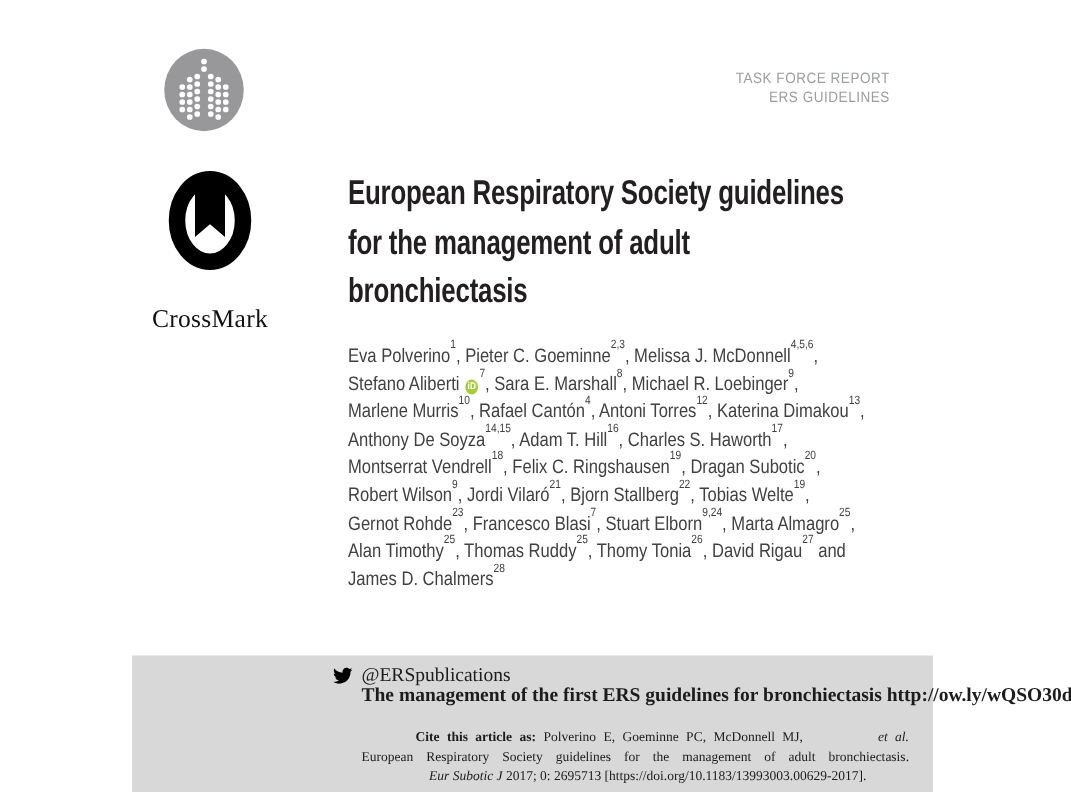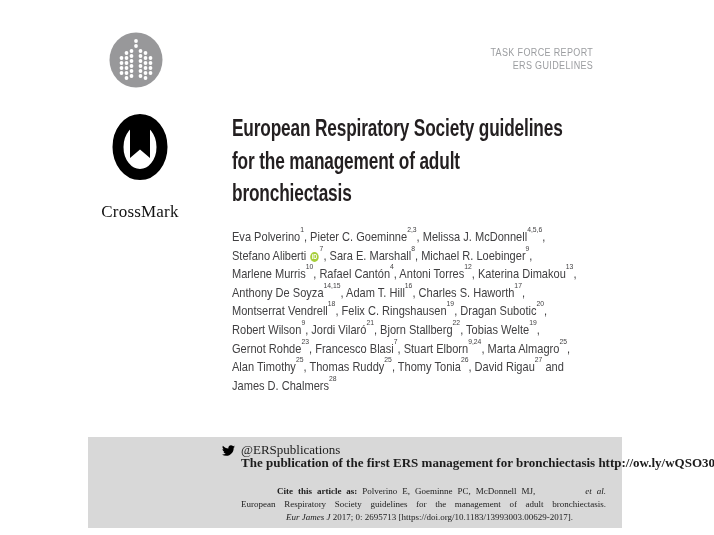--- a/index.html
+++ b/index.html
@@ -131,17 +131,17 @@
     <div><span>James D. Chalmers</span><sup>28</sup></div>
   </div>
 
 <div class="footer-box">
   <div class="tweet-row">
     <svg class="twitter-icon" viewBox="0 0 24 24">
       <path fill="#000000" d="M23.954 4.569c-.885.389-1.83.654-2.825.775 1.014-.611 1.794-1.574 2.163-2.723-.951.555-2.005.959-3.127 1.184-.896-.959-2.173-1.559-3.591-1.559-2.717 0-4.92 2.203-4.92 4.917 0 .39.045.765.127 1.124-4.09-.205-7.715-2.169-10.141-5.138-.427.722-.666 1.561-.666 2.475 0 1.71.87 3.213 2.188 4.096-.807-.026-1.566-.248-2.228-.616v.061c0 2.385 1.693 4.374 3.946 4.827-.413.111-.849.171-1.296.171-.314 0-.615-.03-.916-.086.631 1.953 2.445 3.377 4.604 3.417-1.68 1.319-3.809 2.105-6.102 2.105-.39 0-.779-.023-1.17-.067 2.189 1.394 4.768 2.209 7.557 2.209 9.054 0 13.999-7.496 13.999-13.986 0-.209 0-.42-.015-.63.961-.689 1.8-1.56 2.46-2.548z"></path>
     </svg>
     <div class="tweet-lines">
       <span class="tweet-handle">@ERSpublications</span>
-      <span class="tweet-text"><span>The publication of the first ERS management for bronchiectasis </span><span class="lnk">http://ow.ly/wQSO30dU0nE</span></span>
+      <span class="tweet-text"><span>The management of the first ERS guidelines for bronchiectasis </span><span class="lnk">http://ow.ly/wQSO30dU0nE</span></span>
     </div>
   </div>
-  <p class="citation"><span class="b">Cite this article as: </span><span>Polverino E, Goeminne PC, McDonnell MJ, </span><span class="i">et al.</span><span> European Respiratory Society guidelines for the management of adult bronchiectasis. </span><span class="i">Eur James J</span><span> 2017; 0: 2695713 </span><span class="lnk">[https://doi.org/10.1183/13993003.00629-2017].</span></p>
+  <p class="citation"><span class="b">Cite this article as: </span><span>Polverino E, Goeminne PC, McDonnell MJ, </span><span class="i">et al.</span><span> European Respiratory Society guidelines for the management of adult bronchiectasis. </span><span class="i">Eur Subotic J</span><span> 2017; 0: 2695713 </span><span class="lnk">[https://doi.org/10.1183/13993003.00629-2017].</span></p>
 </div>
 
 </body></html>

